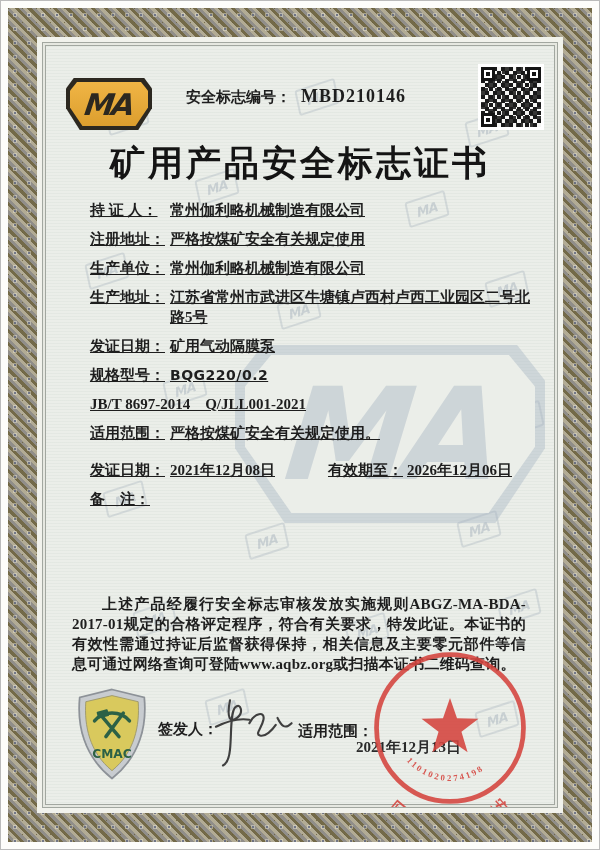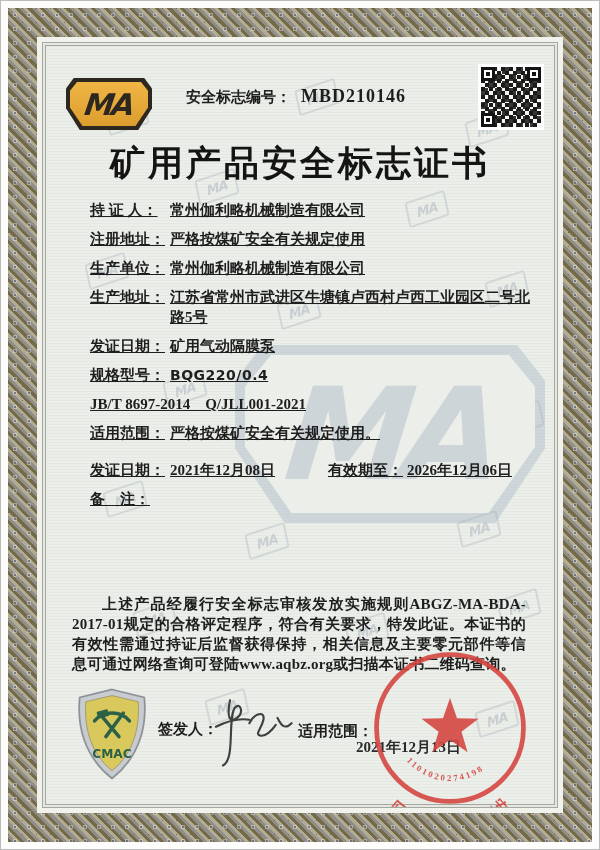--- a/index.html
+++ b/index.html
@@ -186,21 +186,21 @@
         <div class="row">
           <span class="lbl">生产地址：</span>
           <span class="val">江苏省常州市武进区牛塘镇卢西村卢西工业园区二号北路5号</span>
         </div>
         <div class="row">
           <span class="lbl">发证日期：</span>
           <span class="val">矿用气动隔膜泵</span>
         </div>
         <div class="row">
           <span class="lbl">规格型号：</span>
-          <span class="val model">BQG220/0.4</span>
+          <span class="val model">BQG220/0.2</span>
         </div>
         <div class="row">
           <span class="val">JB/T 8697-2014　Q/JLL001-2021</span>
         </div>
         <div class="row">
           <span class="lbl">适用范围：</span>
           <span class="val">严格按煤矿安全有关规定使用。</span>
         </div>
         <div class="row dates gap-lg">
           <span class="lbl">发证日期：</span>

